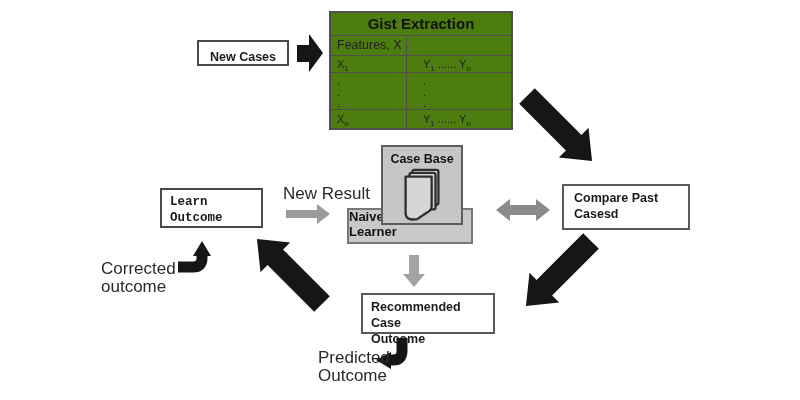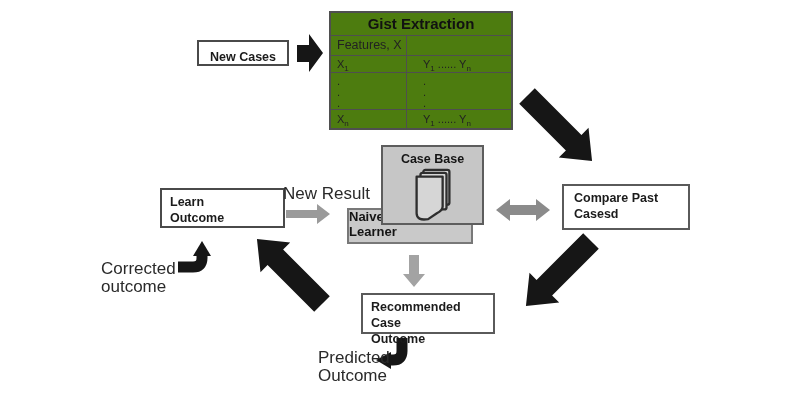--- a/index.html
+++ b/index.html
@@ -7,30 +7,30 @@
 
   
   .arrow-layer { position:absolute; left:0; top:0; width:800px; height:400px; z-index:1; }
 
   
   .wbox { position:absolute; background:#ffffff; border:2px solid #4a4a4a; box-sizing:border-box;
           color:#1b1b1b; font-weight:bold; font-size:12.5px; z-index:2; }
   .wbox .line { line-height:16px; }
   .box-new-cases { left:197px; top:40px; width:92px; height:26px;
                    display:flex; align-items:flex-end; justify-content:center; border-width:2px; }
-  .box-learn { left:160px; top:188px; width:125px; height:40px; padding:4px 0 0 8px; }
+  .box-learn { left:160px; top:188px; width:103px; height:40px; padding:4px 0 0 8px;font-family:Liberation Mono, monospace; }
   .box-compare { left:562px; top:184px; width:128px; height:46px; padding:4px 0 0 10px; border-color:#5a5a5a; }
   .box-recommended { left:361px; top:293px; width:134px; height:41px; padding:4px 0 4px 8px; border-color:#5a5a5a; }
 
   
   .box-nbl { position:absolute; left:347px; top:208px; width:126px; height:36px;
              background:#c9c9c9; border:2px solid #787878; box-sizing:border-box; z-index:2;
              display:flex; align-items:flex-end; justify-content:center;
              font-weight:bold; font-size:13px; color:#141414; padding-bottom:3px; }
-  .box-case-base { position:absolute; left:381px; top:145px; width:103px; height:80px;
+  .box-case-base { position:absolute; left:381px; top:145px; width:82px; height:80px;
                    background:#c6c6c6; border:2px solid #5d5d5d; box-sizing:border-box; z-index:3;
                    text-align:center; font-weight:bold; font-size:12.5px; color:#141414; padding-top:5px; }
   .box-case-base svg { display:block; margin:2px auto 0 auto; }
 
   
   .gist { position:absolute; left:329px; top:11px; width:184px; background:#4d7c0f;
           border:2px solid #4f4f4f; box-sizing:border-box; z-index:2; color:#222; }
   .gist-title { height:22px; line-height:22px; text-align:center; font-weight:bold; font-size:15px;
                 border-bottom:1.5px solid #4f4f4f; color:#111; }
   .gist-row { display:flex; border-bottom:1.5px solid #4f4f4f; }

